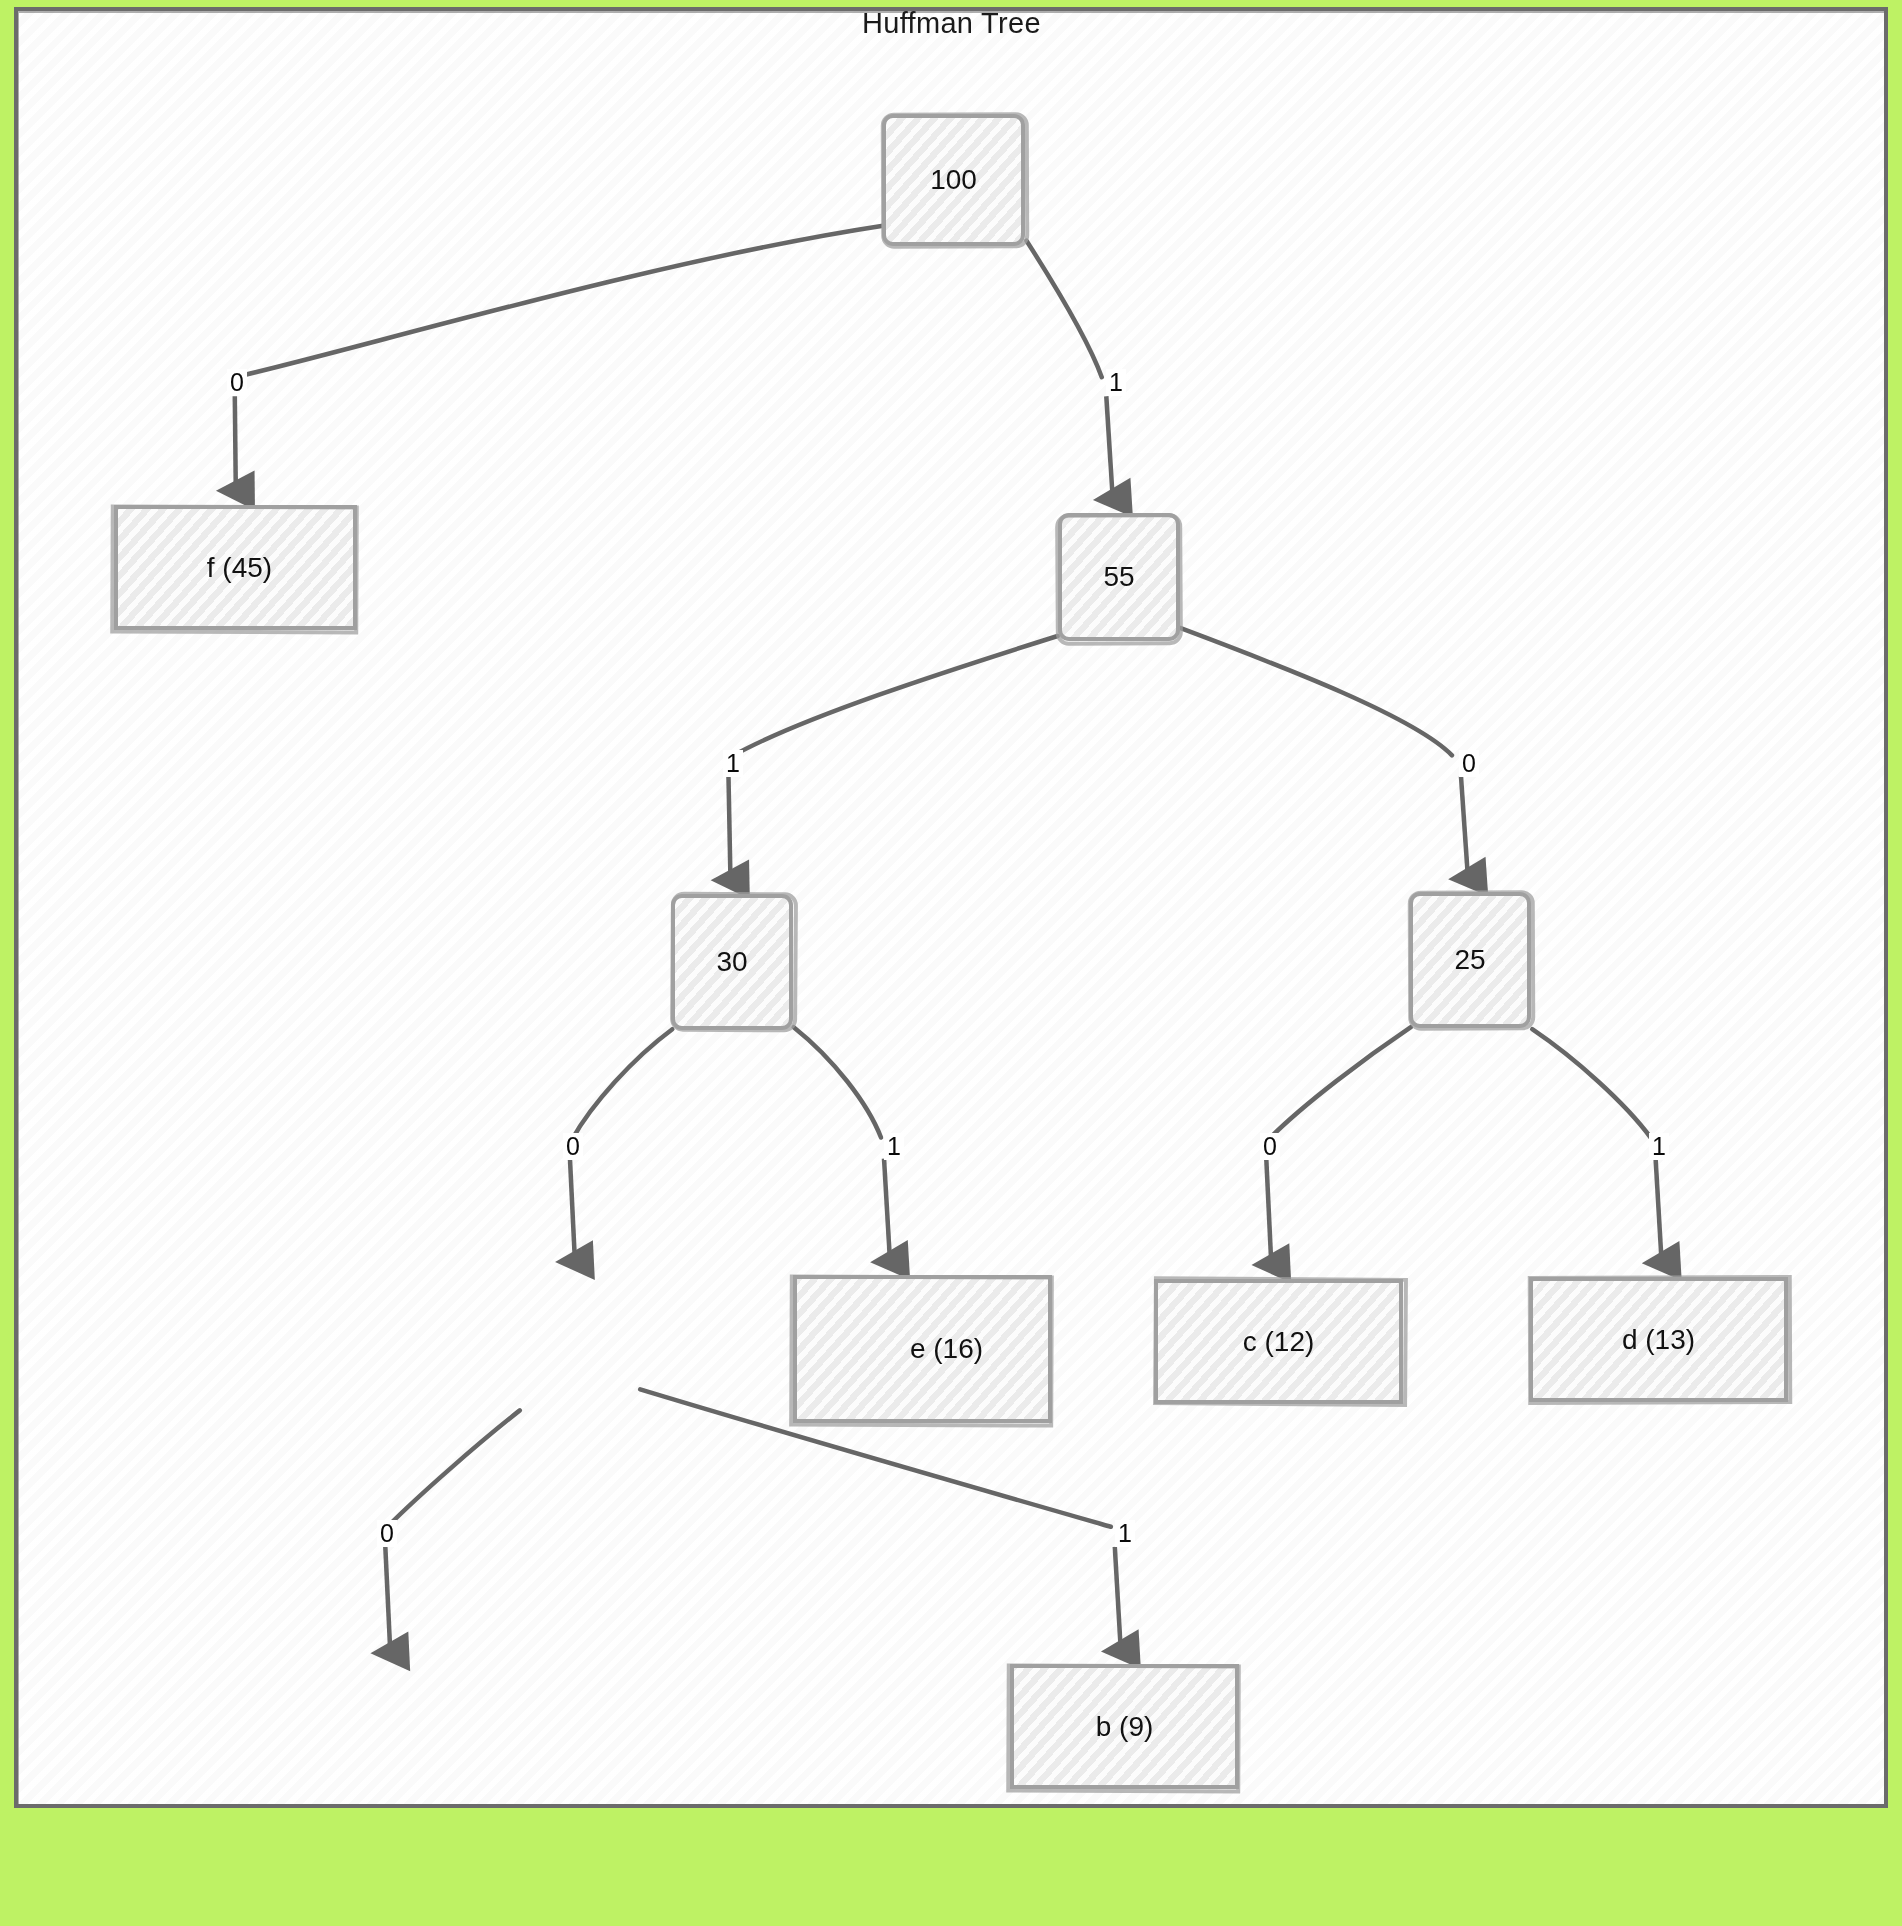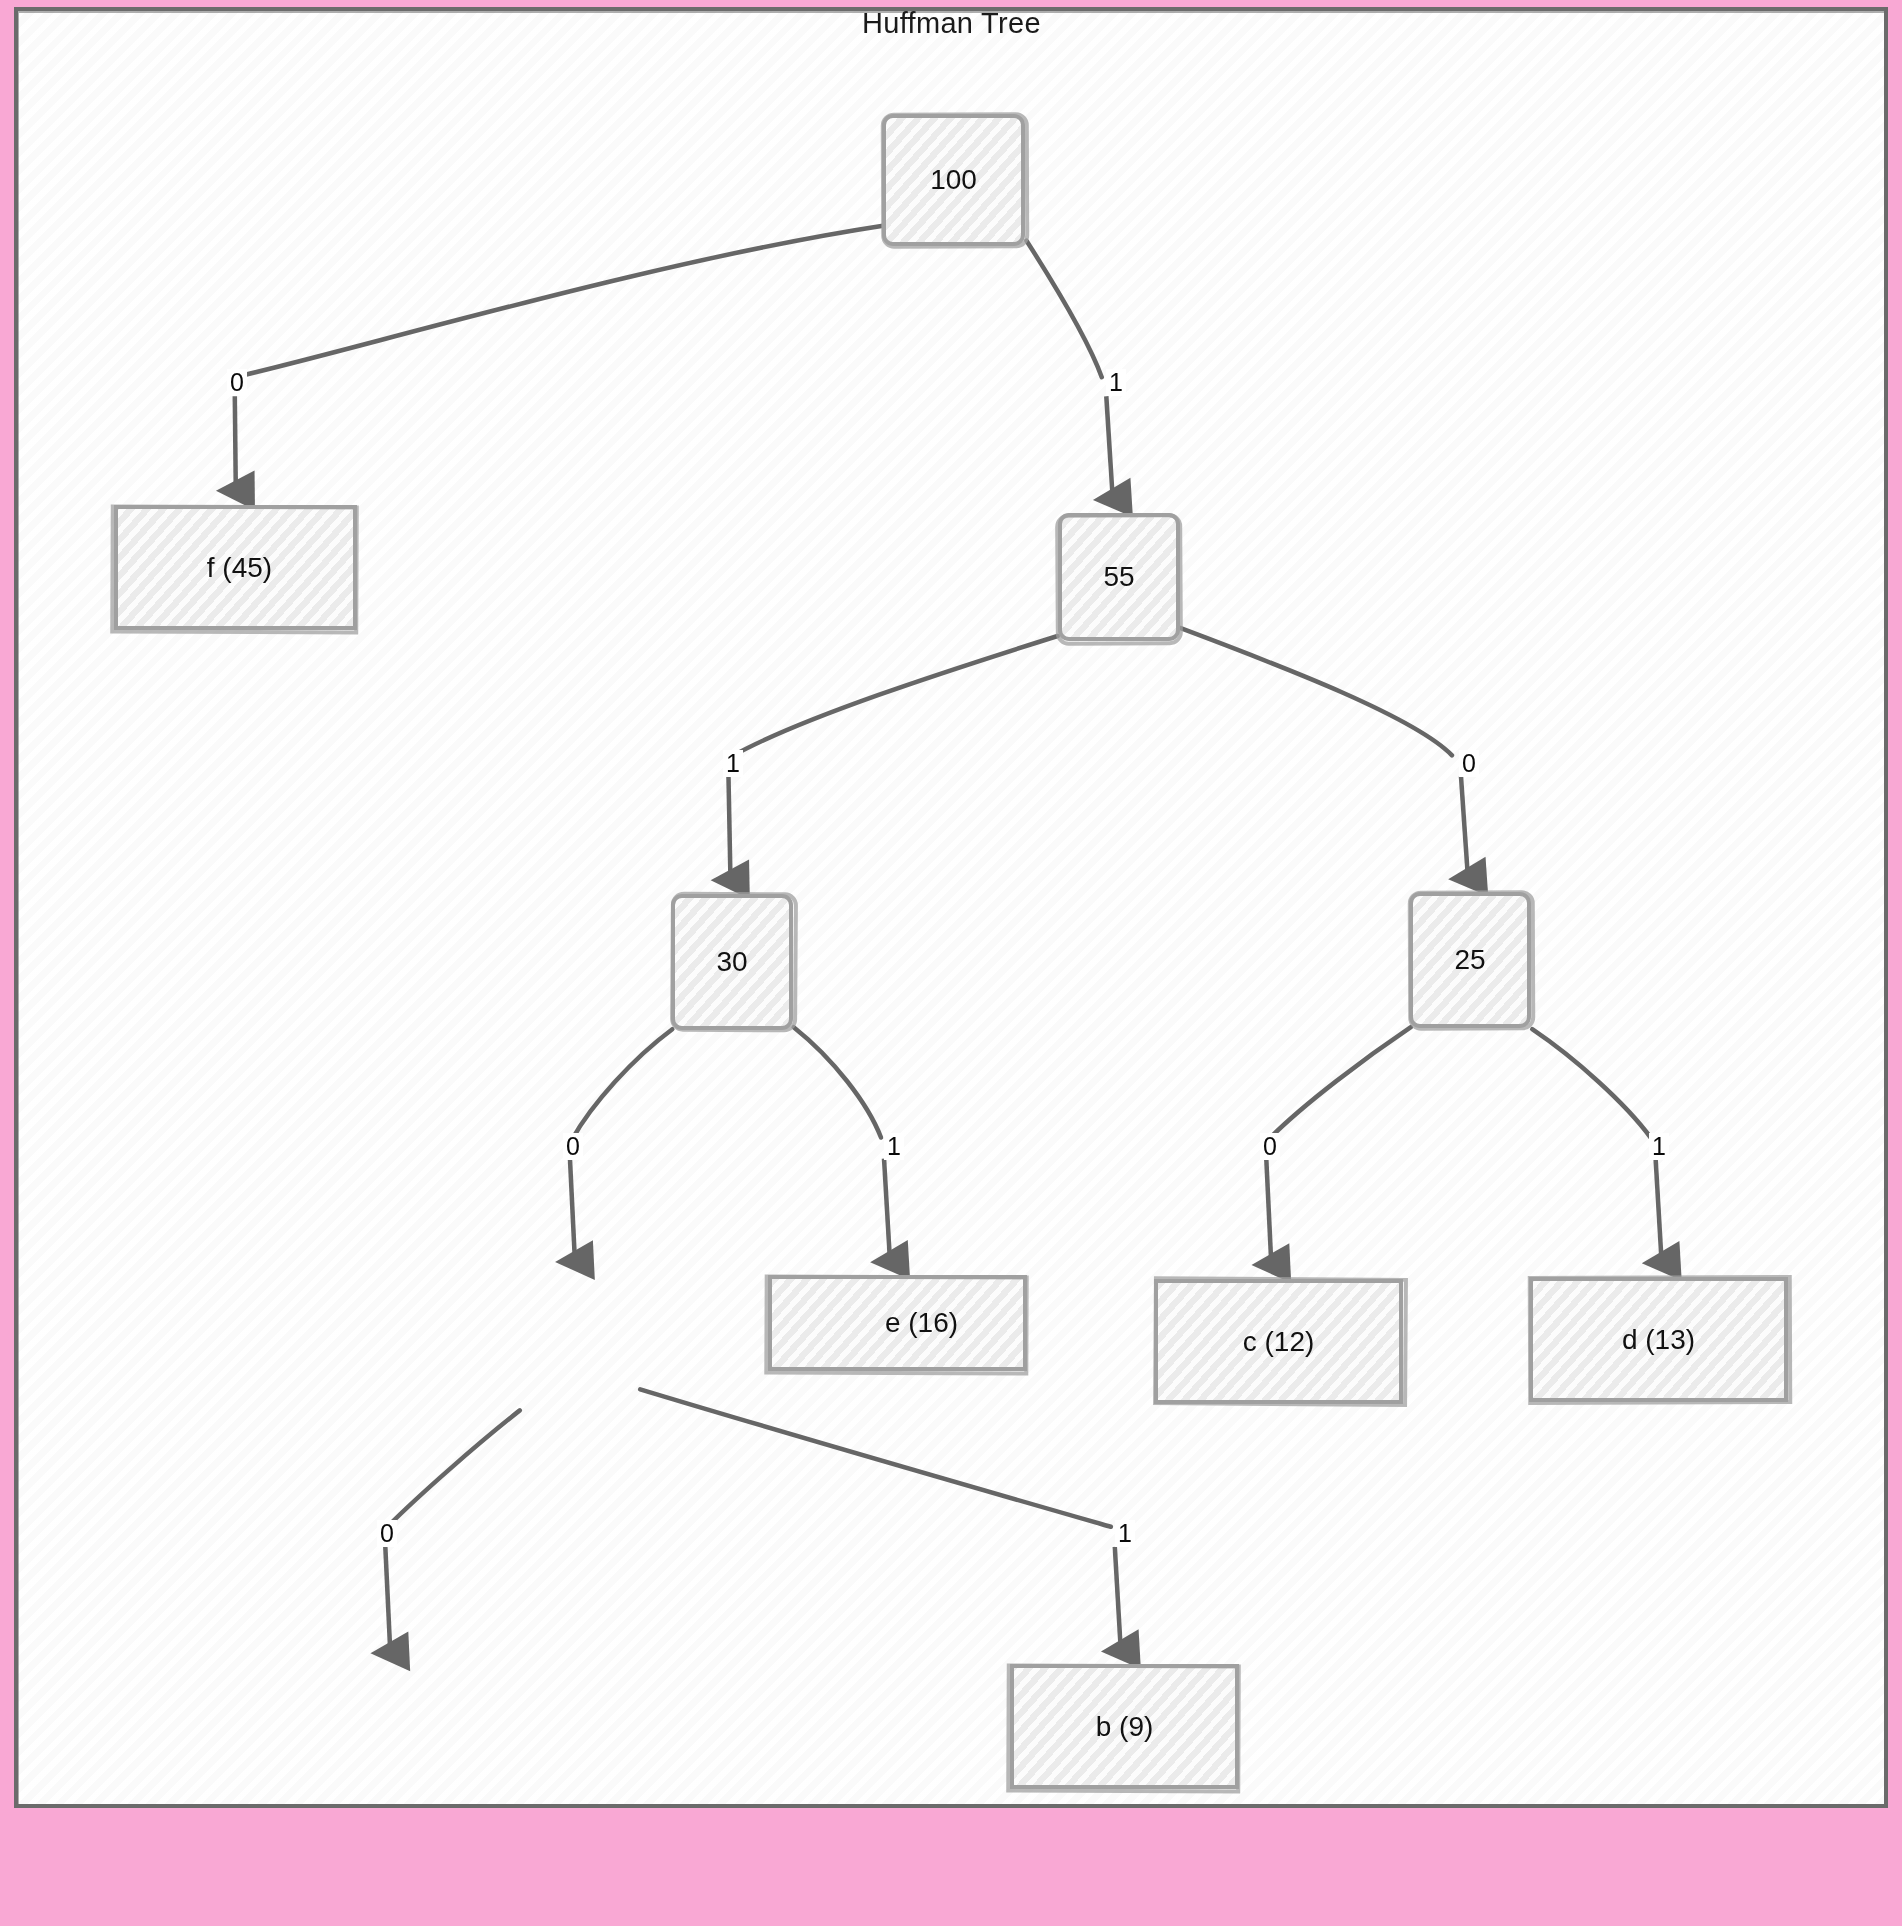--- a/index.html
+++ b/index.html
@@ -8,21 +8,21 @@
     padding: 0;
     background: #ffffff;
   }
   body {
     font-family: "Liberation Sans", sans-serif;
   }
   #stage {
     position: relative;
     width: 1903px;
     height: 1926px;
-    background: #f9a8d4;
+    background: #bef264;
     overflow: hidden;
   }
 
   
   #frame {
     position: absolute;
     left: 14px;
     top: 7px;
     width: 1874px;
     height: 1801px;
@@ -187,21 +187,21 @@
 
   <div class="node round tilt-d" style="left:671px; top:894px; width:122px; height:136px;">
     <span class="nlabel">30</span>
   </div>
 
   <div class="node round tilt-a" style="left:1409px; top:892px; width:122px; height:136px;">
     <span class="nlabel">25</span>
   </div>
 
 
-  <div class="node rect tilt-b" style="left:768px; top:1275px; width:259px; height:96px;padding-left:48px;">
+  <div class="node rect tilt-b" style="left:793px; top:1275px; width:259px; height:148px;padding-left:48px;">
     <span class="nlabel">e (16)</span>
   </div>
 
   <div class="node rect tilt-d" style="left:1154px; top:1279px; width:249px; height:125px;">
     <span class="nlabel">c (12)</span>
   </div>
 
   <div class="node rect tilt-a" style="left:1529px; top:1277px; width:259px; height:125px;">
     <span class="nlabel">d (13)</span>
   </div>

